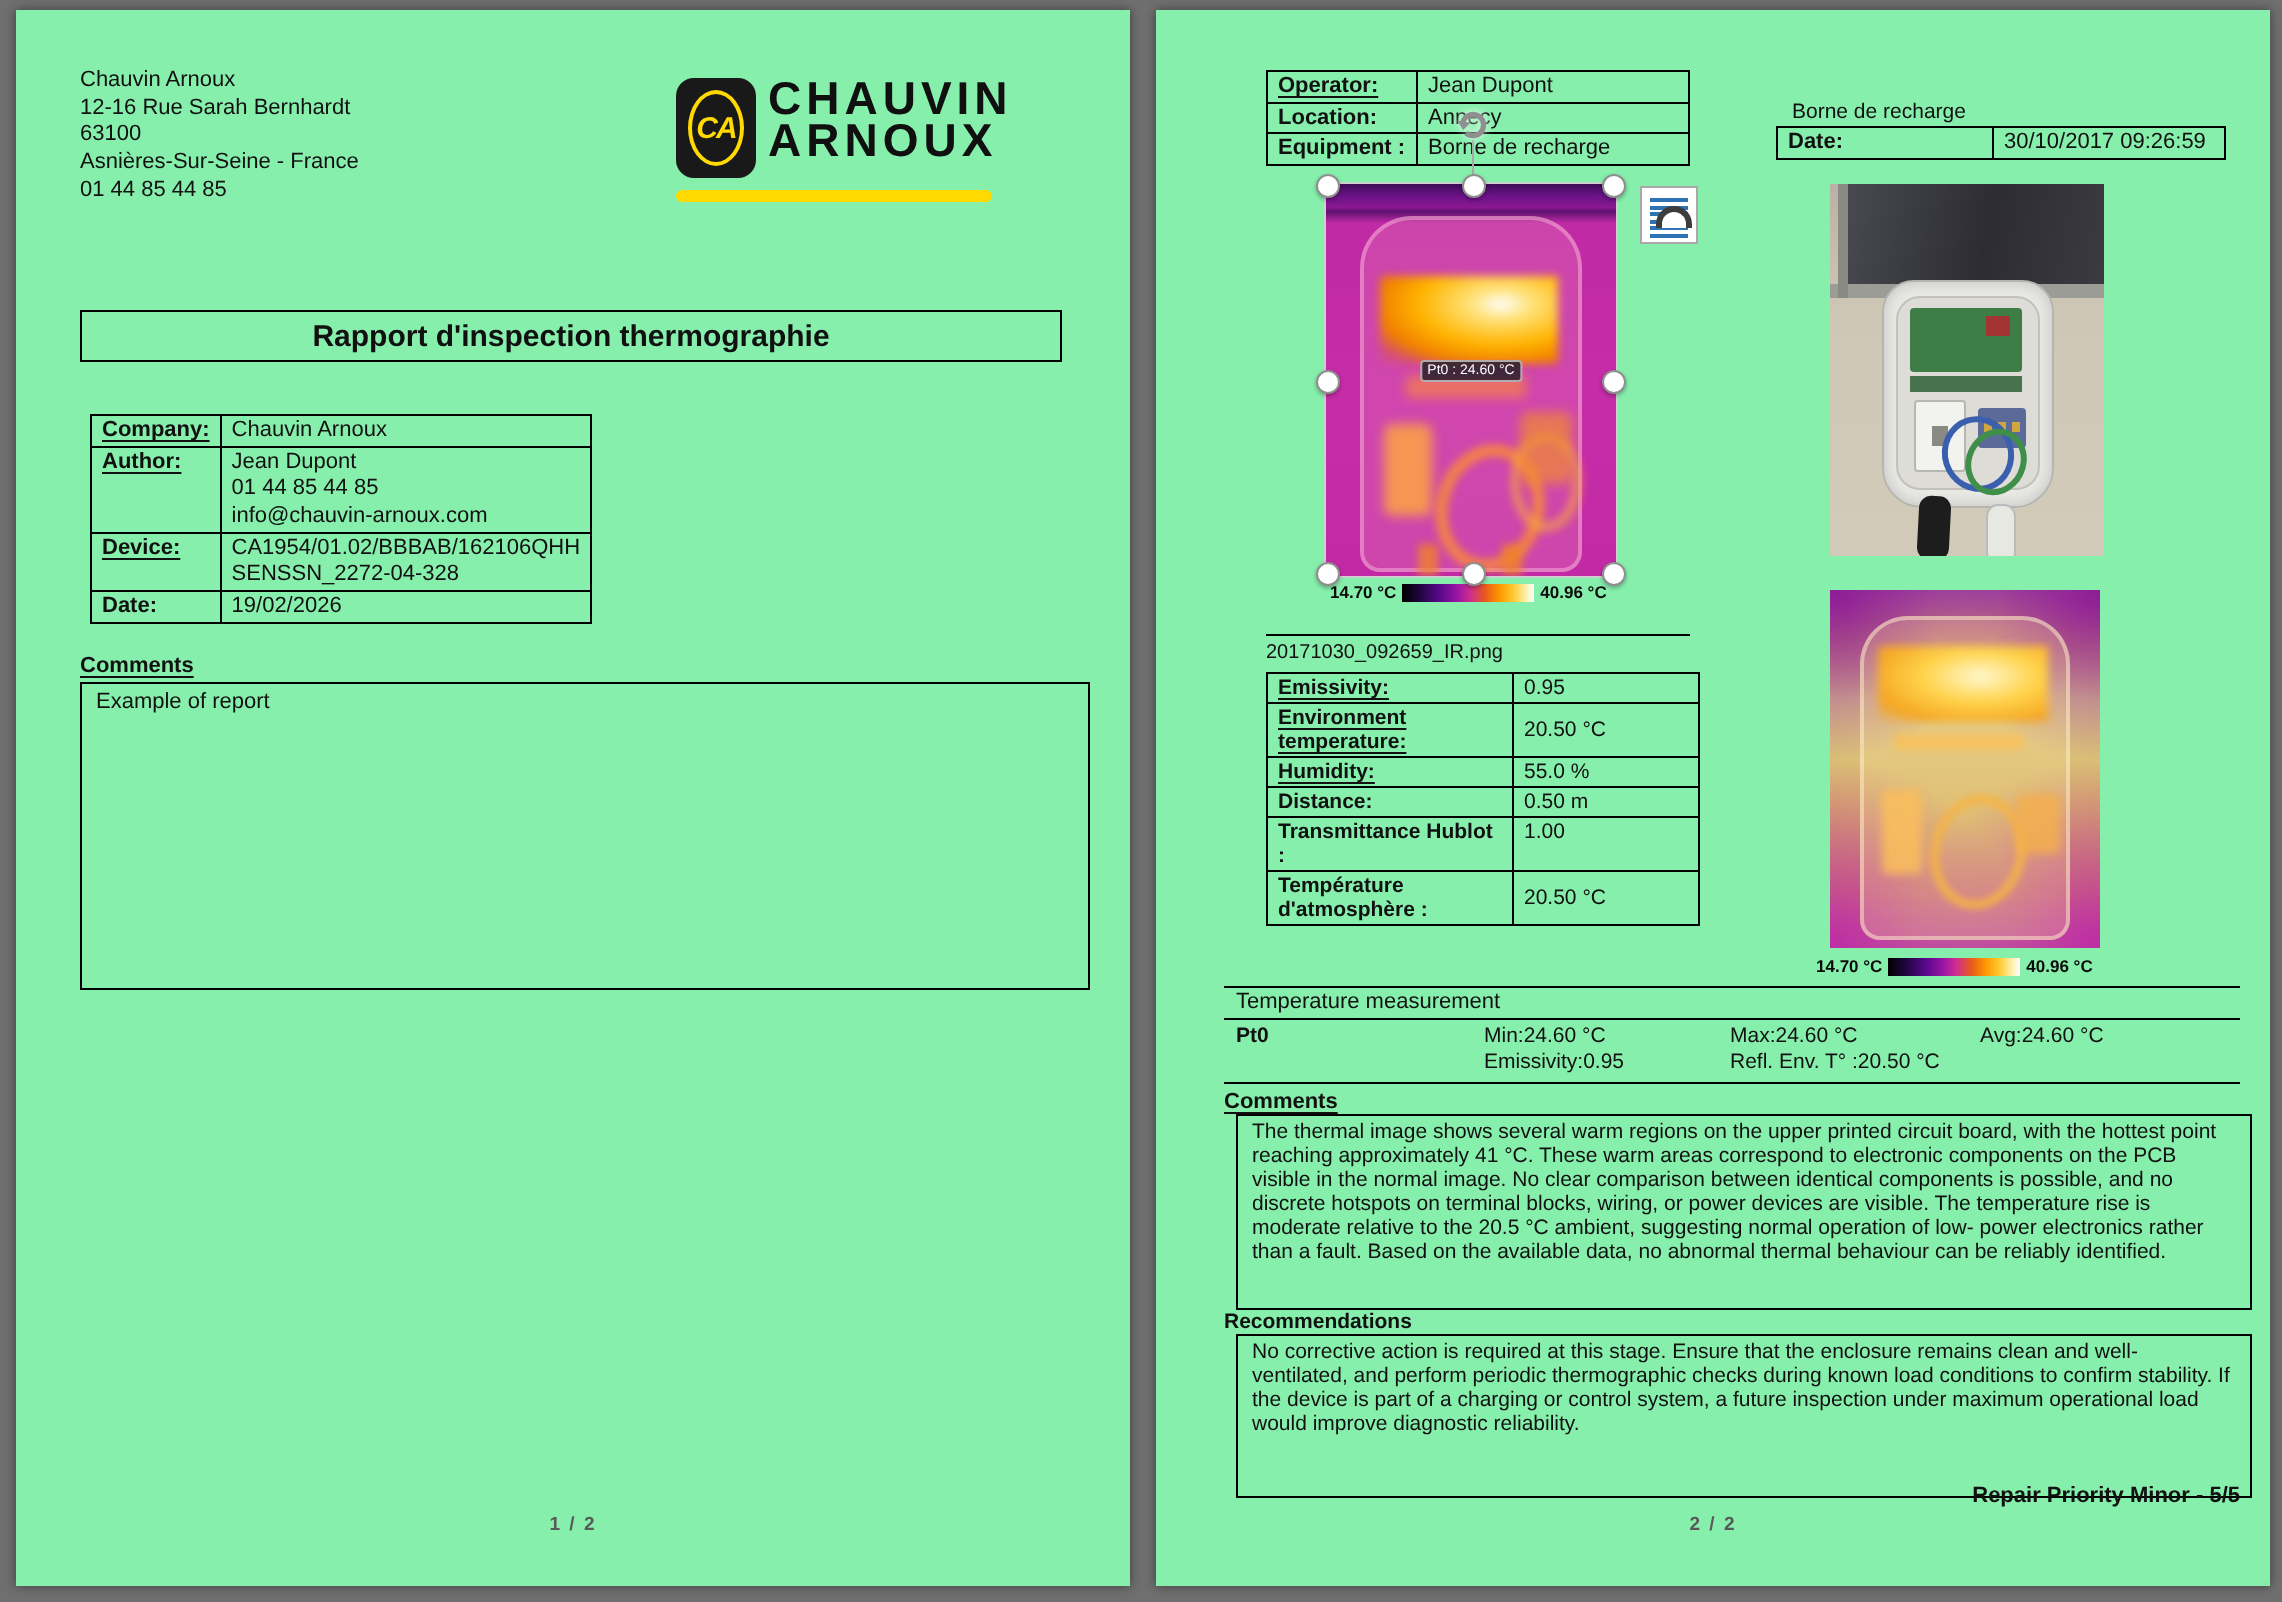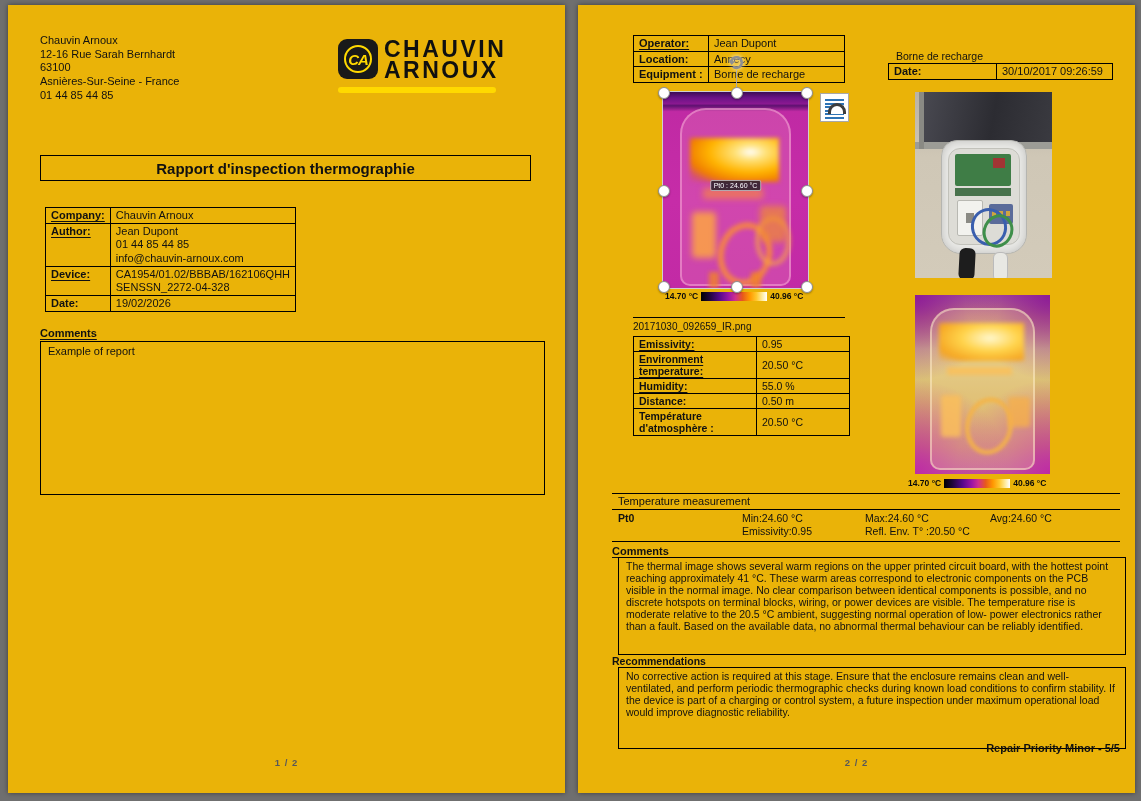--- a/index.html
+++ b/index.html
@@ -1,37 +1,37 @@
 <!DOCTYPE html>
 <html><head>
 <meta charset="utf-8">
 <style>
   html,body{margin:0;padding:0;}
   body{
     width:1141px;height:801px;background:#6f6f6f;position:relative;overflow:hidden;
     font-family:"Liberation Sans", sans-serif;color:#111;
   }
-  .page{position:absolute;top:5px;width:557px;height:788px;background:#eab308;
+  .page{position:absolute;top:5px;width:557px;height:788px;background:#86efac;
         box-shadow:0 0 5px rgba(0,0,0,.45);}
   #page1{left:8px;} #page2{left:578px;}
 
   
   .sq{text-decoration-line:underline;text-decoration-style:wavy;
       text-decoration-color:#e0392f;text-decoration-thickness:1px;text-underline-offset:2px;text-decoration:underline;}
 
   .doc-table{border-collapse:collapse;font-size:11px;line-height:13.2px;}
   .doc-table td{border:1px solid #000;padding:1px 5px;vertical-align:top;}
   .doc-table td.lbl{font-weight:bold;}
   .pre{white-space:pre-line;}
 
   
   .address{position:absolute;left:32px;top:29px;font-size:11px;line-height:13.7px;}
   .logo{position:absolute;left:330px;top:34px;width:200px;}
   .logo-row{display:flex;align-items:flex-start;}
-  .logo-mark{width:40px;height:40px;background:#191919;border-radius:9px;position:relative;flex:none;}
+  .logo-mark{width:40px;height:50px;background:#191919;border-radius:9px;position:relative;flex:none;}
   .logo-ring{position:absolute;inset:6px;border:2.5px solid #ffd900;border-radius:50%;}
   .logo-ca{position:absolute;inset:0;display:flex;align-items:center;justify-content:center;
            color:#ffd900;font-weight:bold;font-style:italic;font-size:15px;letter-spacing:-1px;}
   .logo-text{margin-left:6px;font-size:23px;font-weight:bold;letter-spacing:2.5px;line-height:21px;color:#101010;}
   .logo-bar{margin-top:6px;width:158px;height:6px;background:#ffd900;border-radius:3px;}
 
   .title-box{position:absolute;left:32px;top:150px;width:489px;height:24px;border:1px solid #000;
              display:flex;align-items:center;justify-content:center;font-size:15px;font-weight:bold;}
   .info-table{position:absolute;left:37px;top:202px;width:250px;}
   .info-table td.lbl{width:70px;}
@@ -322,20 +322,24 @@
     </tr>
     <tr>
       <td class="lbl sq">Humidity:</td>
       <td>55.0 %</td>
     </tr>
     <tr>
       <td class="lbl">Distance:</td>
       <td>0.50 m</td>
     </tr>
     <tr>
+      <td class="lbl">Transmittance Hublot :</td>
+      <td>1.00</td>
+    </tr>
+    <tr>
       <td class="lbl">Température d'atmosphère :</td>
       <td style="vertical-align:middle;">20.50 °C</td>
     </tr>
   </tbody>
     </table>
 
   <div class="photo">
     <div class="ph ph-window"></div>
     <div class="ph ph-sill"></div>
     <div class="ph ph-frame"></div>

